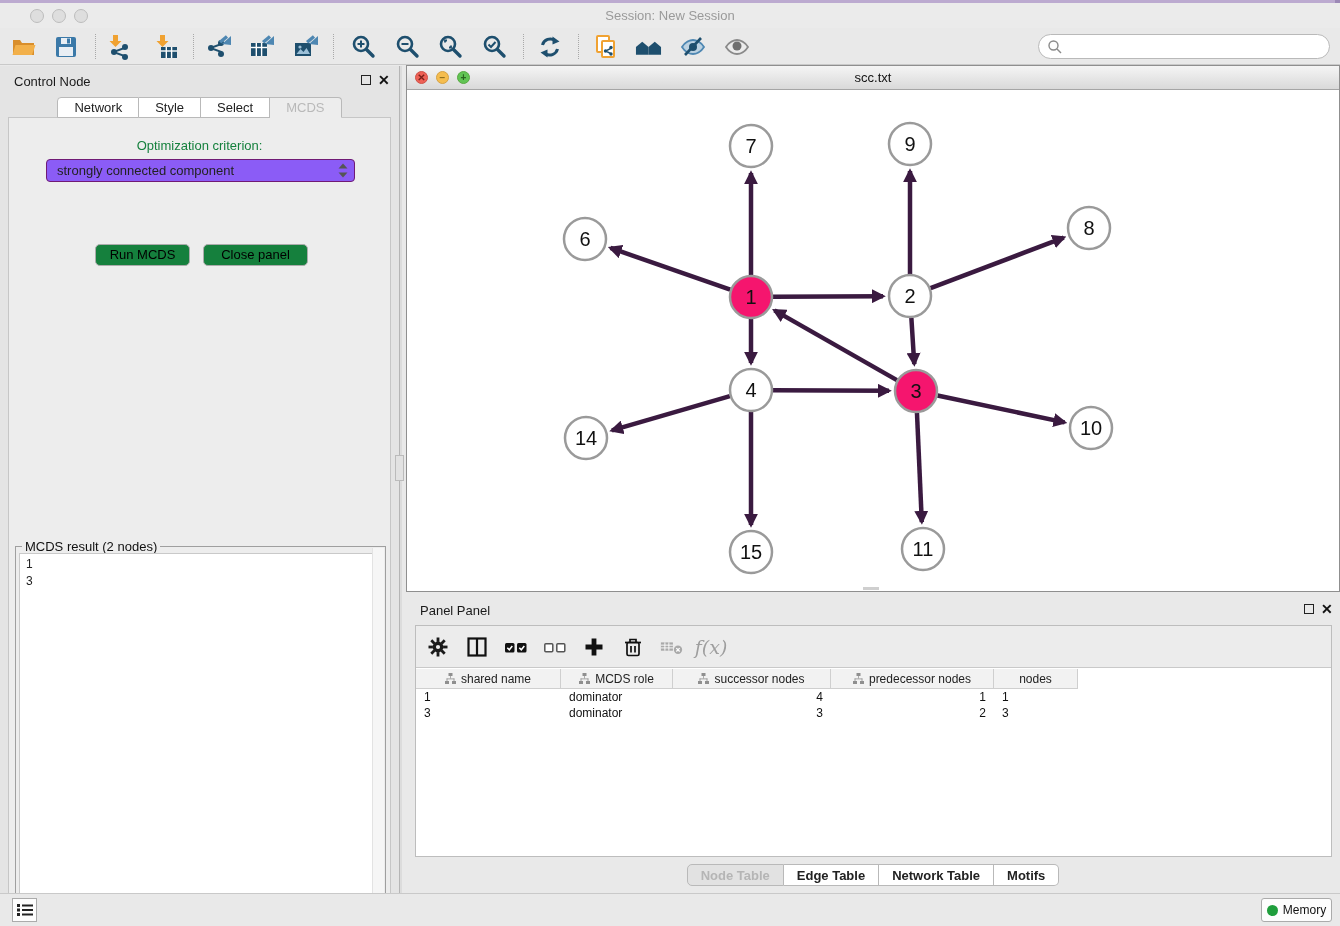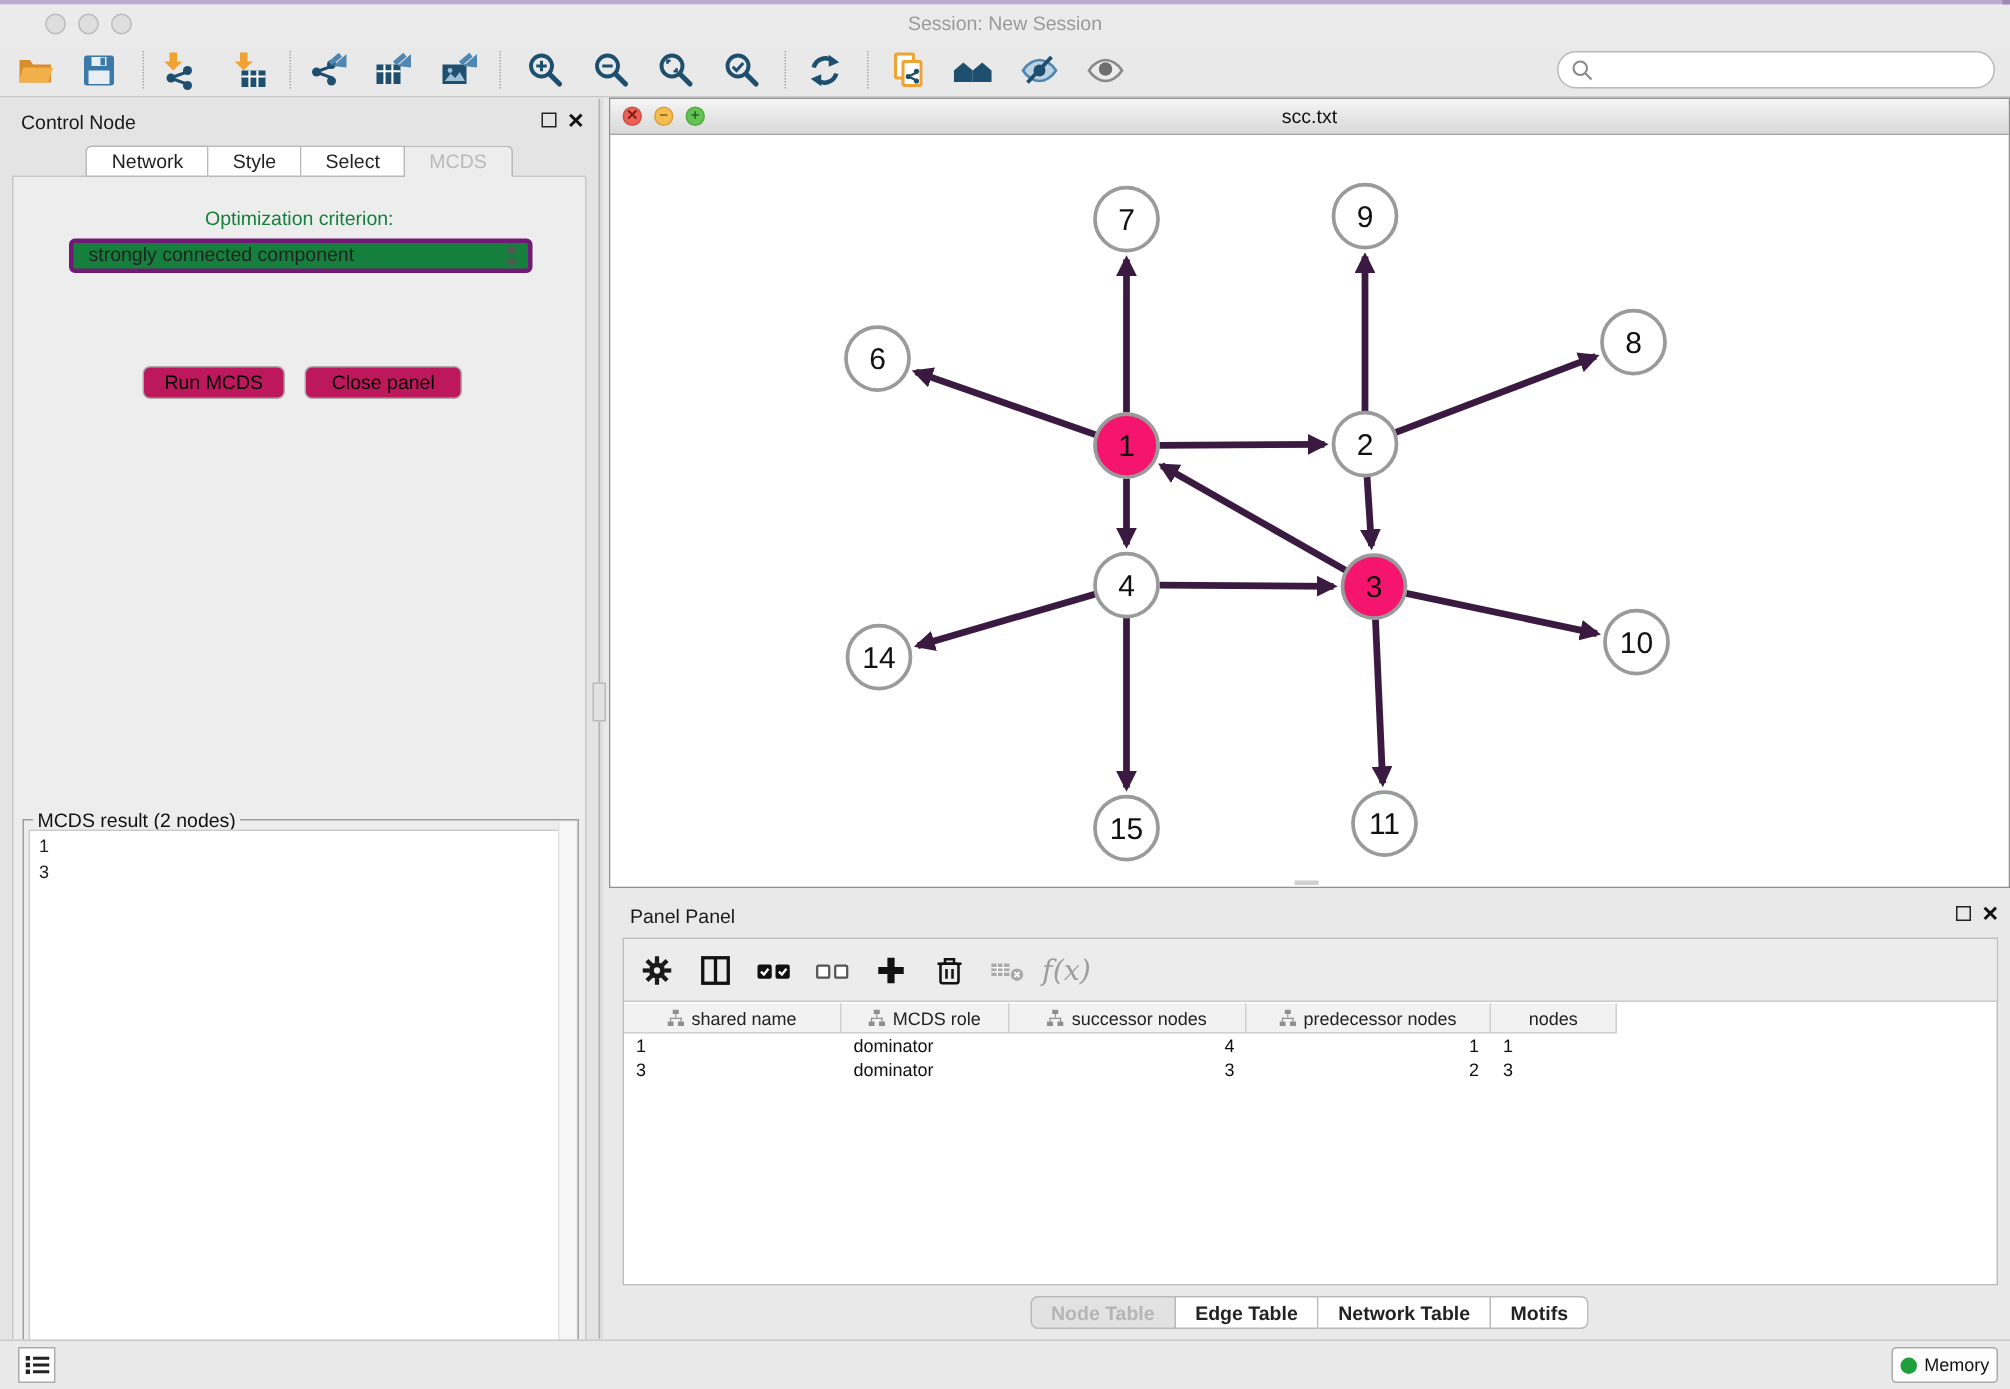--- a/index.html
+++ b/index.html
@@ -32,23 +32,23 @@
   .cp-header { position:relative; height:30px; }
   .cp-title { position:absolute; left:14px; top:8px; font-size:13px; color:#1a1a1a; }
   .panel-btn-float { position:absolute; width:10px; height:10px; border:1.6px solid #222; top:9px; }
   .panel-btn-close { position:absolute; top:6px; font-weight:bold; font-size:14px; color:#111; }
   .cp-tabs { position:absolute; left:0; top:31px; width:100%; height:21px; display:flex; justify-content:center; z-index:2; }
   .cp-tab { height:21px; line-height:20px; padding:0 16px; background:#fff; border:1px solid #b9b9b9; border-left:none; font-size:13px; }
   .cp-tab:first-child { border-left:1px solid #b9b9b9; border-radius:4px 0 0 0; }
   .cp-tab.active { background:#ededed; color:#b9b9b9; border-radius:0 4px 0 0; border-bottom:1px solid #ededed; }
   .cp-content { position:absolute; left:8px; top:51px; width:383px; height:826px; background:#ededed; border:1px solid #c6c6c6; }
   .opt-label { position:absolute; left:0; top:20px; width:100%; text-align:center; font-size:13px; color:#15803d; }
-  .criterion-select { position:absolute; left:37px; top:41px; width:309px; height:23px; background:#15803d; border:3px solid #701a75; border-radius:4px; display:flex; align-items:flex-start; padding:0 4px 0 10px; font-size:13px; }
+  .criterion-select { position:absolute; left:37px; top:41px; width:309px; height:23px; background:#8b5cf6; border:1px solid #701a75; border-radius:4px; display:flex; align-items:center; padding:0 4px 0 10px; font-size:13px; }
   .criterion-select .sel-text { flex:1; }
-  .cp-button { position:absolute; height:22px; background:#be185d; border:1px solid #ababab; border-radius:5px; font-size:13px; text-align:center; line-height:20px; }
+  .cp-button { position:absolute; height:22px; background:#15803d; border:1px solid #ababab; border-radius:5px; font-size:13px; text-align:center; line-height:20px; }
   .groupbox { position:absolute; left:6px; top:428px; width:371px; height:382px; border:1px solid #9f9f9f; }
   .groupbox-legend { position:absolute; left:6px; top:-8px; background:#ededed; padding:0 3px; font-size:13px; color:#111; }
   .result-area { position:absolute; left:3px; top:6px; width:363px; height:371px; background:#fff; border:1px solid #c9c9c9; font-size:12px; line-height:17px; padding:2px 0 0 6px; white-space:pre-line; }
   .result-scroll { position:absolute; right:1px; top:1px; width:12px; height:369px; background:#f6f6f6; border-left:1px solid #e3e3e3; }
 
   .splitter { left:399px; top:66px; width:3px; height:827px; background:#dcdcdc; border-left:1px solid #b5b5b5; }
   .splitter-grip { left:395px; top:455px; width:9px; height:26px; background:#e2e2e2; border:1px solid #bbb; }
 
   
   .net-frame { left:406px; top:65px; width:934px; height:527px; border:1px solid #8f8f8f; background:#fff; }

